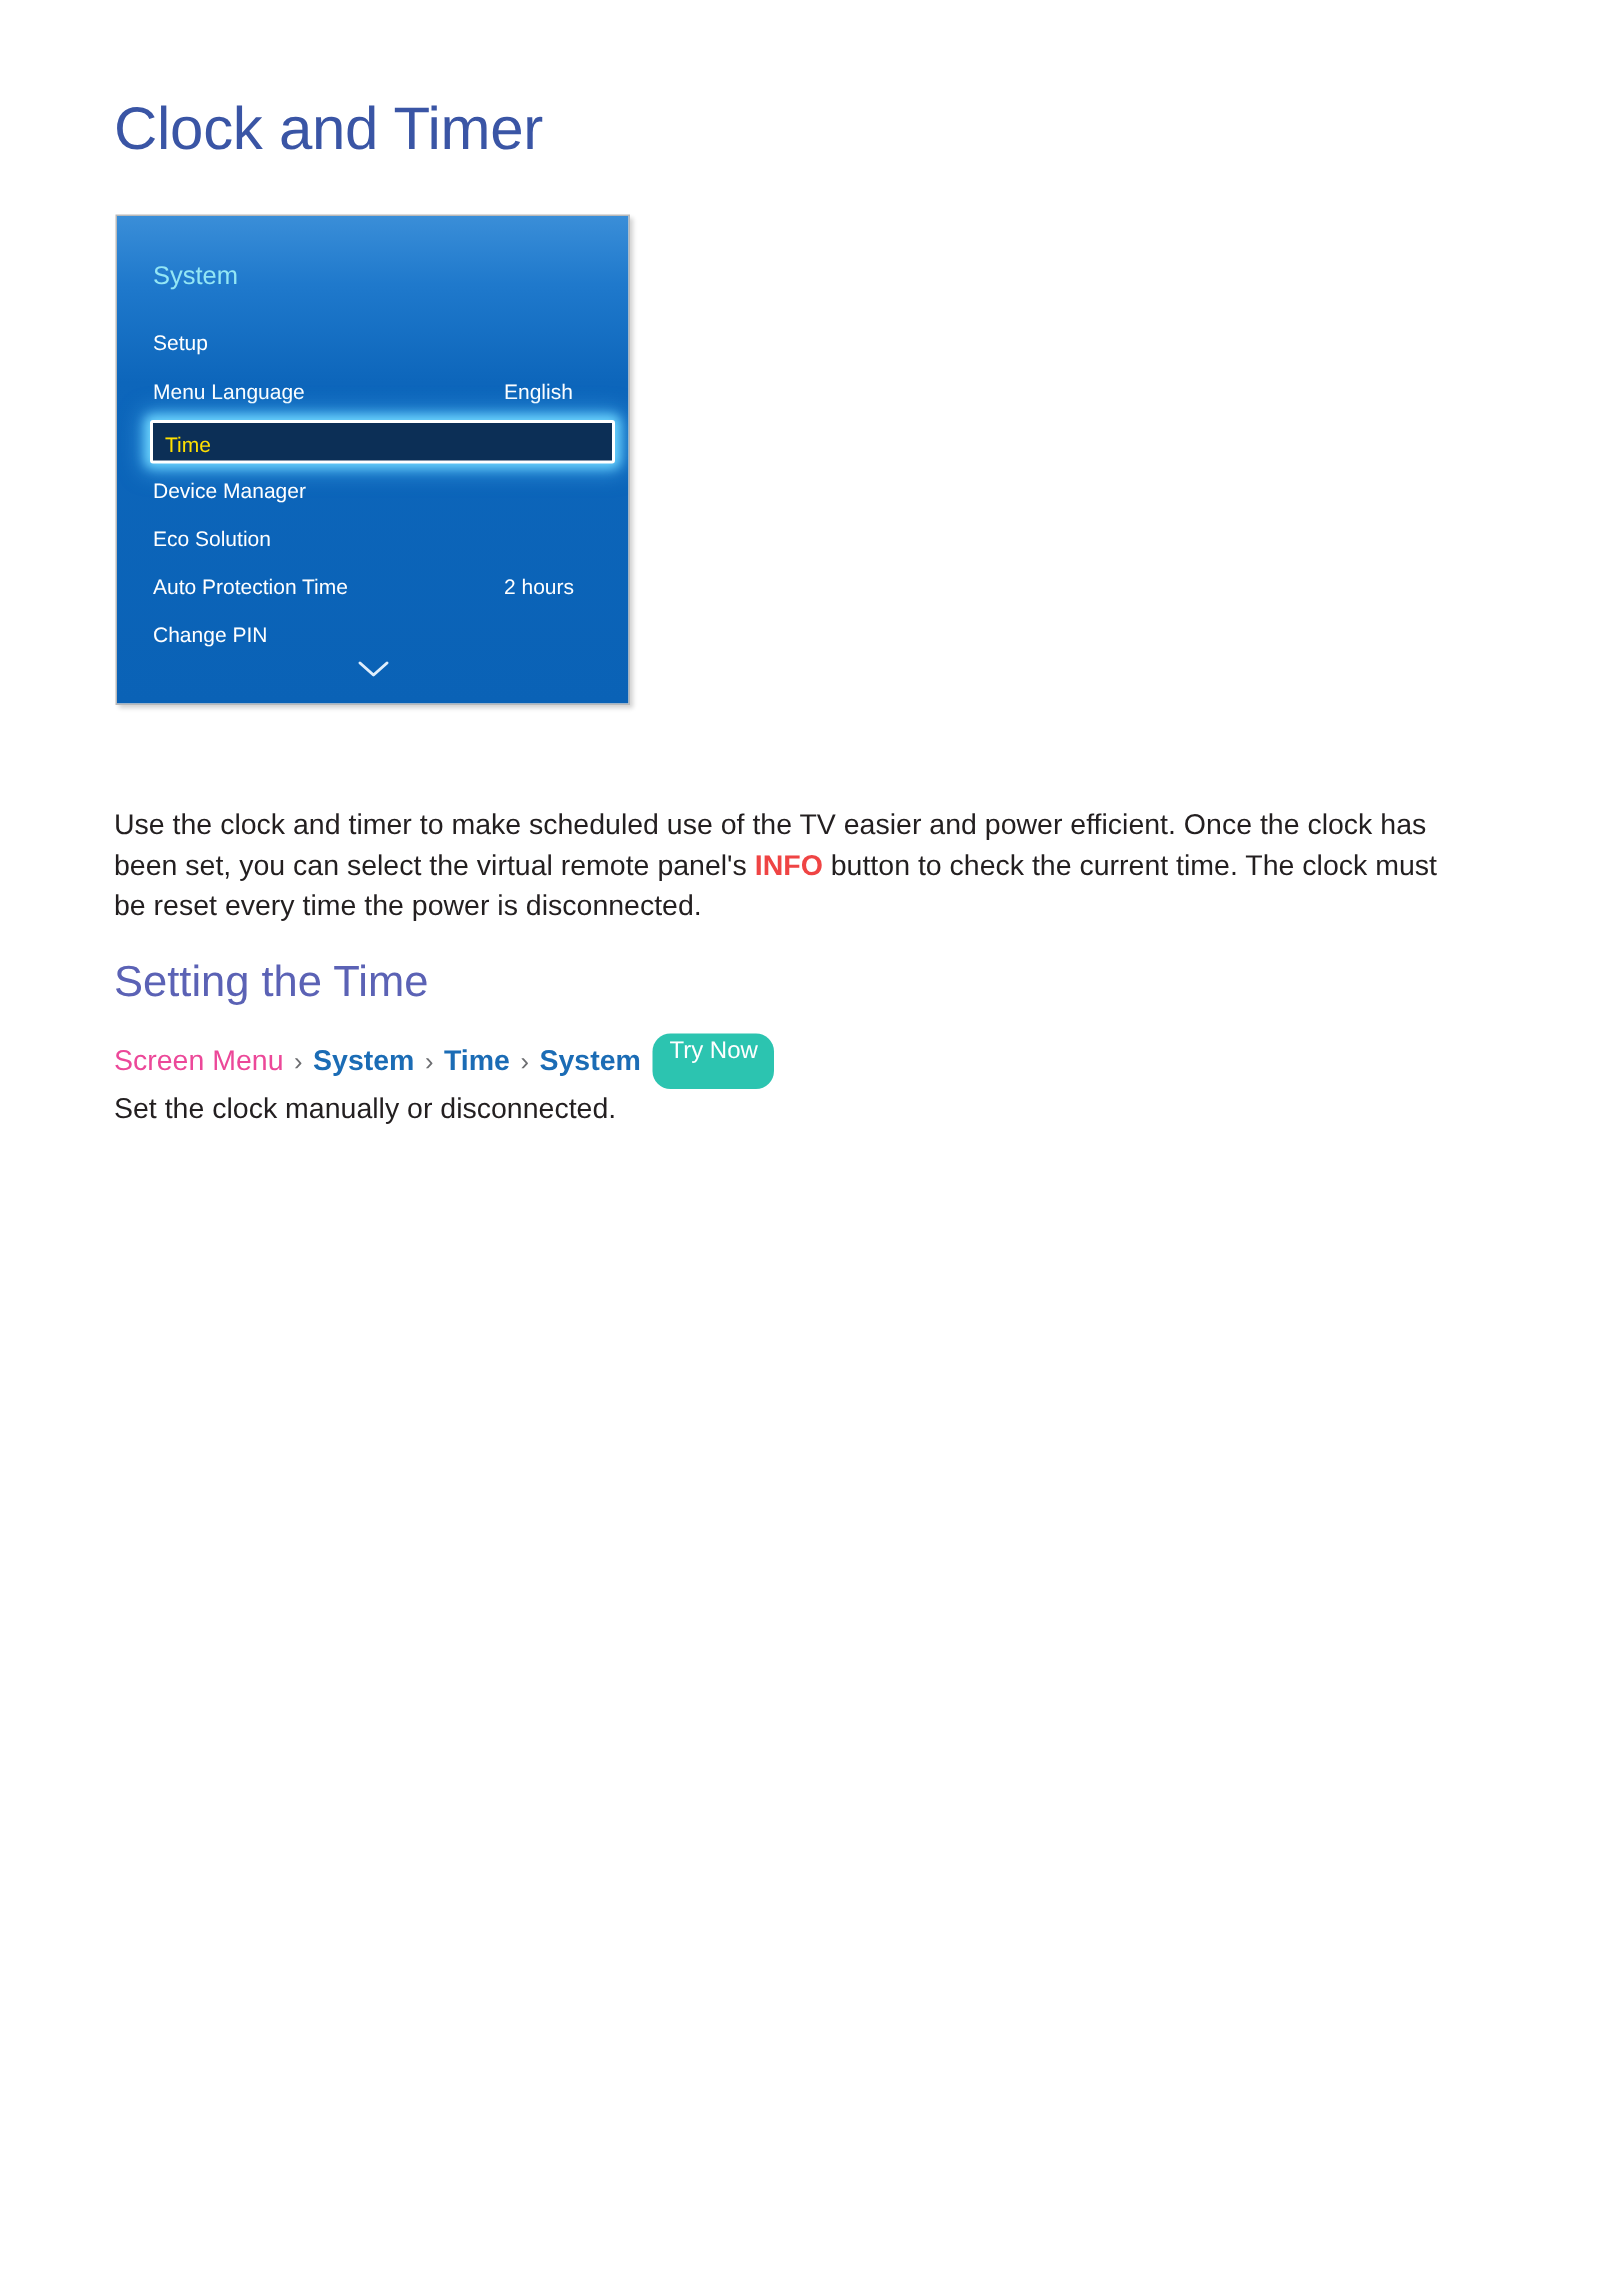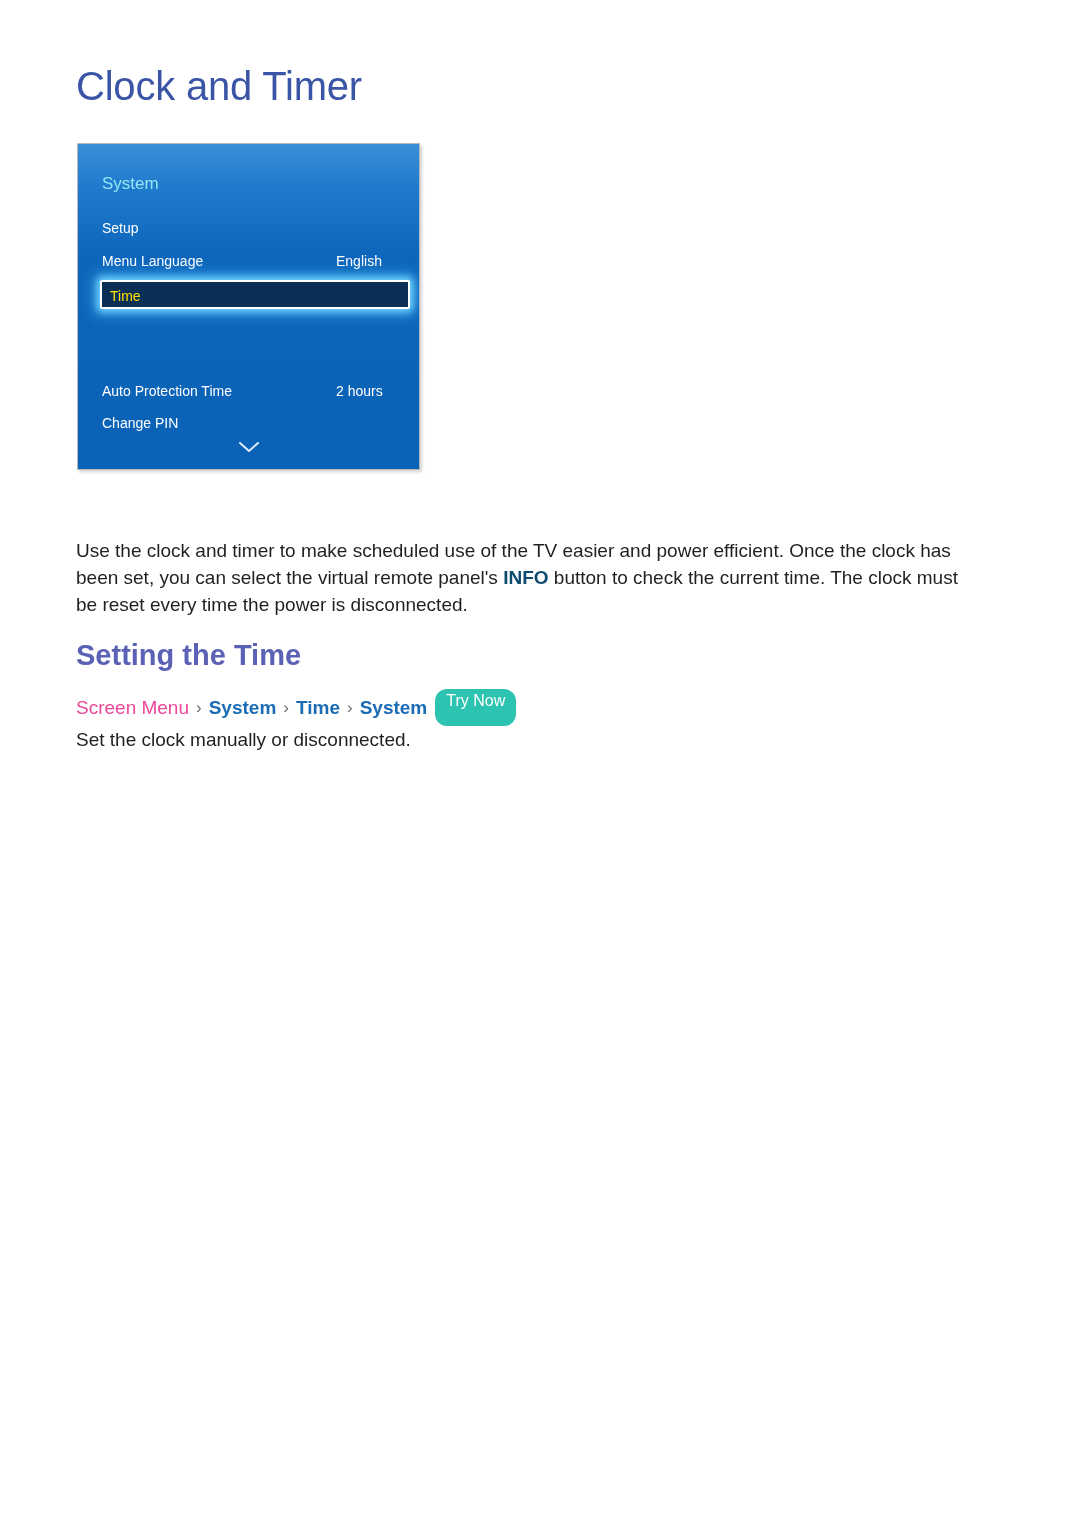--- a/index.html
+++ b/index.html
@@ -143,29 +143,29 @@
   
   .body-para {
     position: absolute;
     left: 76px;
     top: 518px;
     width: 900px;
     font-size: 19px;
     line-height: 27px;
     color: #231f20;
   }
-  .kw-info { color: #0c4a6e; font-weight: bold; }
+  .kw-info { color: #ef4444; font-weight: bold; }
 
   
   .section-title {
     position: absolute;
     left: 76px;
     top: 637px;
     font-size: 29px;
-    font-weight: bold;
+    font-weight: normal;
     color: #5b62b5;
     line-height: 36px;
     white-space: nowrap;
   }
 
   
   .breadcrumb {
     position: absolute;
     left: 76px;
     top: 689px;
@@ -228,21 +228,29 @@
 
       <div class="tv-row r0">
         <span class="lbl">Setup</span>
         <span class="val"></span>
       </div>
 
       <div class="tv-row selected">
         <span class="lbl">Time</span>
       </div>
 
-
+      <div class="tv-row r3">
+        <span class="lbl">Device Manager</span>
+        <span class="val"></span>
+      </div>
+
+      <div class="tv-row r4">
+        <span class="lbl">Eco Solution</span>
+        <span class="val"></span>
+      </div>
 
       <div class="tv-row r5">
         <span class="lbl">Auto Protection Time</span>
         <span class="val">2 hours</span>
       </div>
 
       <div class="tv-row r6">
         <span class="lbl">Change PIN</span>
         <span class="val"></span>
       </div>

